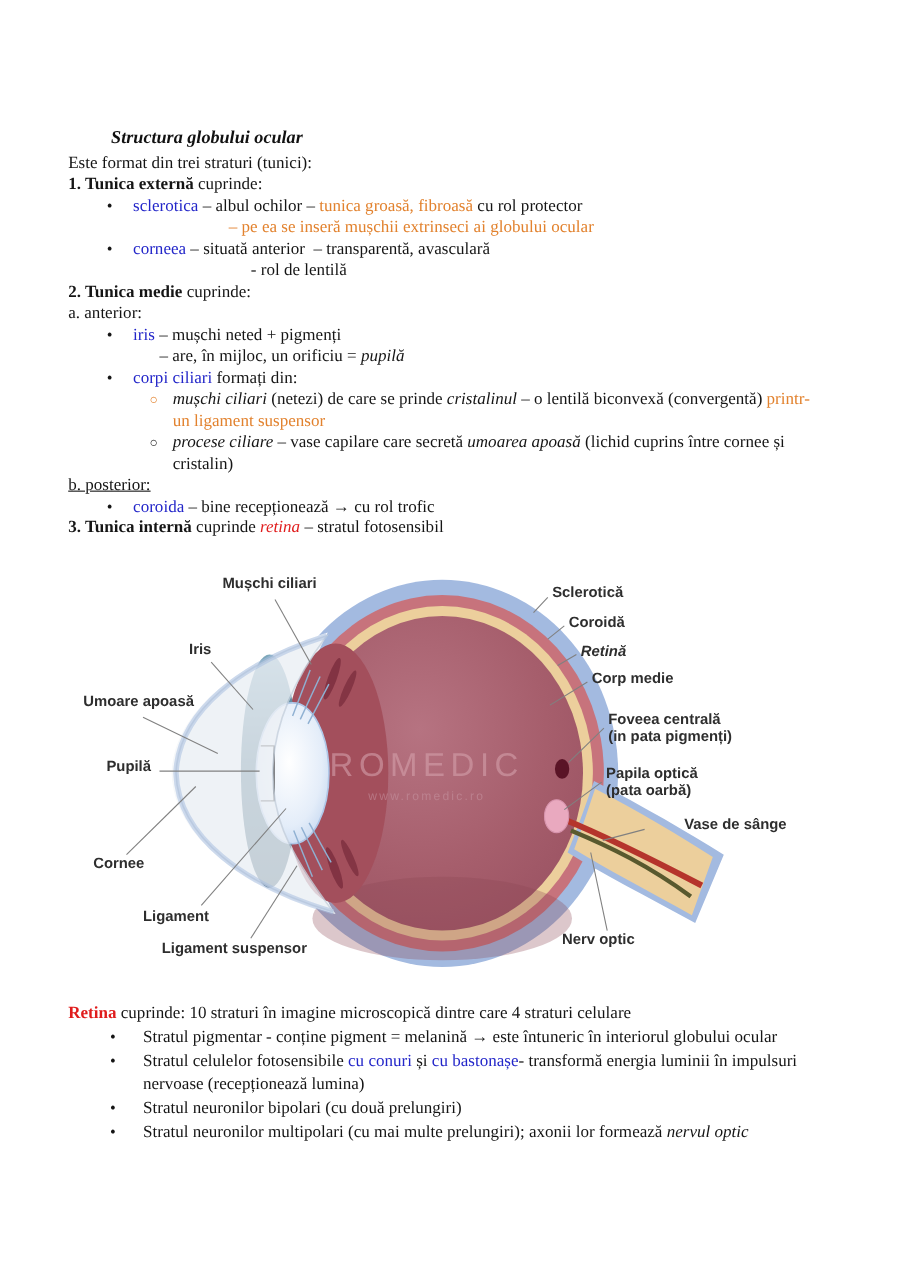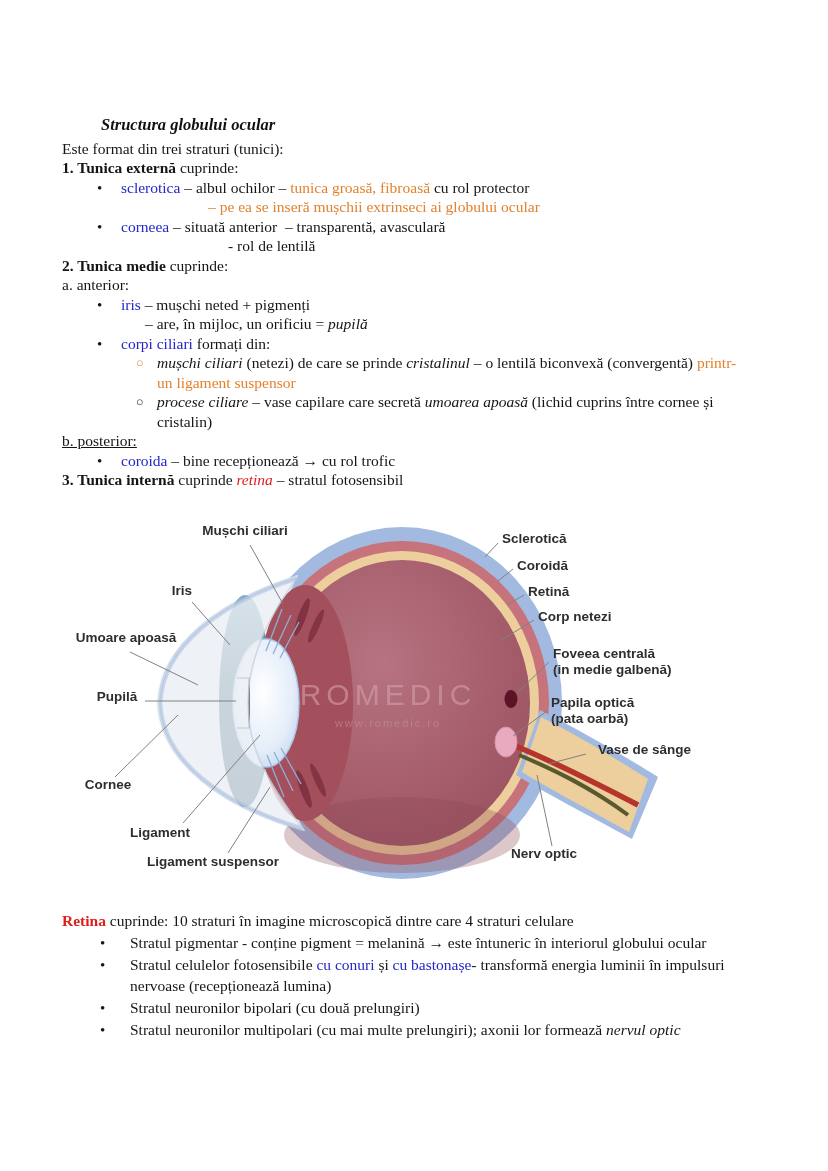--- a/index.html
+++ b/index.html
@@ -171,35 +171,35 @@
         </div>
         <div class="dlabel centered" style="left: 143px; top: 349px;">
           <div>Ligament suspensor</div>
         </div>
         <div class="dlabel" style="left: 432px; top: 26px;">
           <div>Sclerotică</div>
         </div>
         <div class="dlabel" style="left: 447px; top: 53px;">
           <div>Coroidă</div>
         </div>
-        <div class="dlabel" style="left: 458px; top: 79px;">
+        <div class="dlabel" style="left: 458px; top: 79px; font-style: italic;">
           <div>Retină</div>
         </div>
         <div class="dlabel" style="left: 468px; top: 104px;">
-          <div>Corp netezi</div>
+          <div>Corp medie</div>
         </div>
         <div class="dlabel" style="left: 483px; top: 141px;">
           <div>Foveea centrală</div>
-          <div>(in medie galbenă)</div>
+          <div>(in pata pigmenți)</div>
         </div>
         <div class="dlabel" style="left: 481px; top: 190px;">
           <div>Papila optică</div>
           <div>(pata oarbă)</div>
         </div>
-        <div class="dlabel" style="left: 528px; top: 237px;">
+        <div class="dlabel" style="left: 552px; top: 237px;">
           <div>Vase de sânge</div>
         </div>
         <div class="dlabel" style="left: 441px; top: 341px;">
           <div>Nerv optic</div>
         </div>
       </div>
   </div>
 </div>
 
 </body></html>

